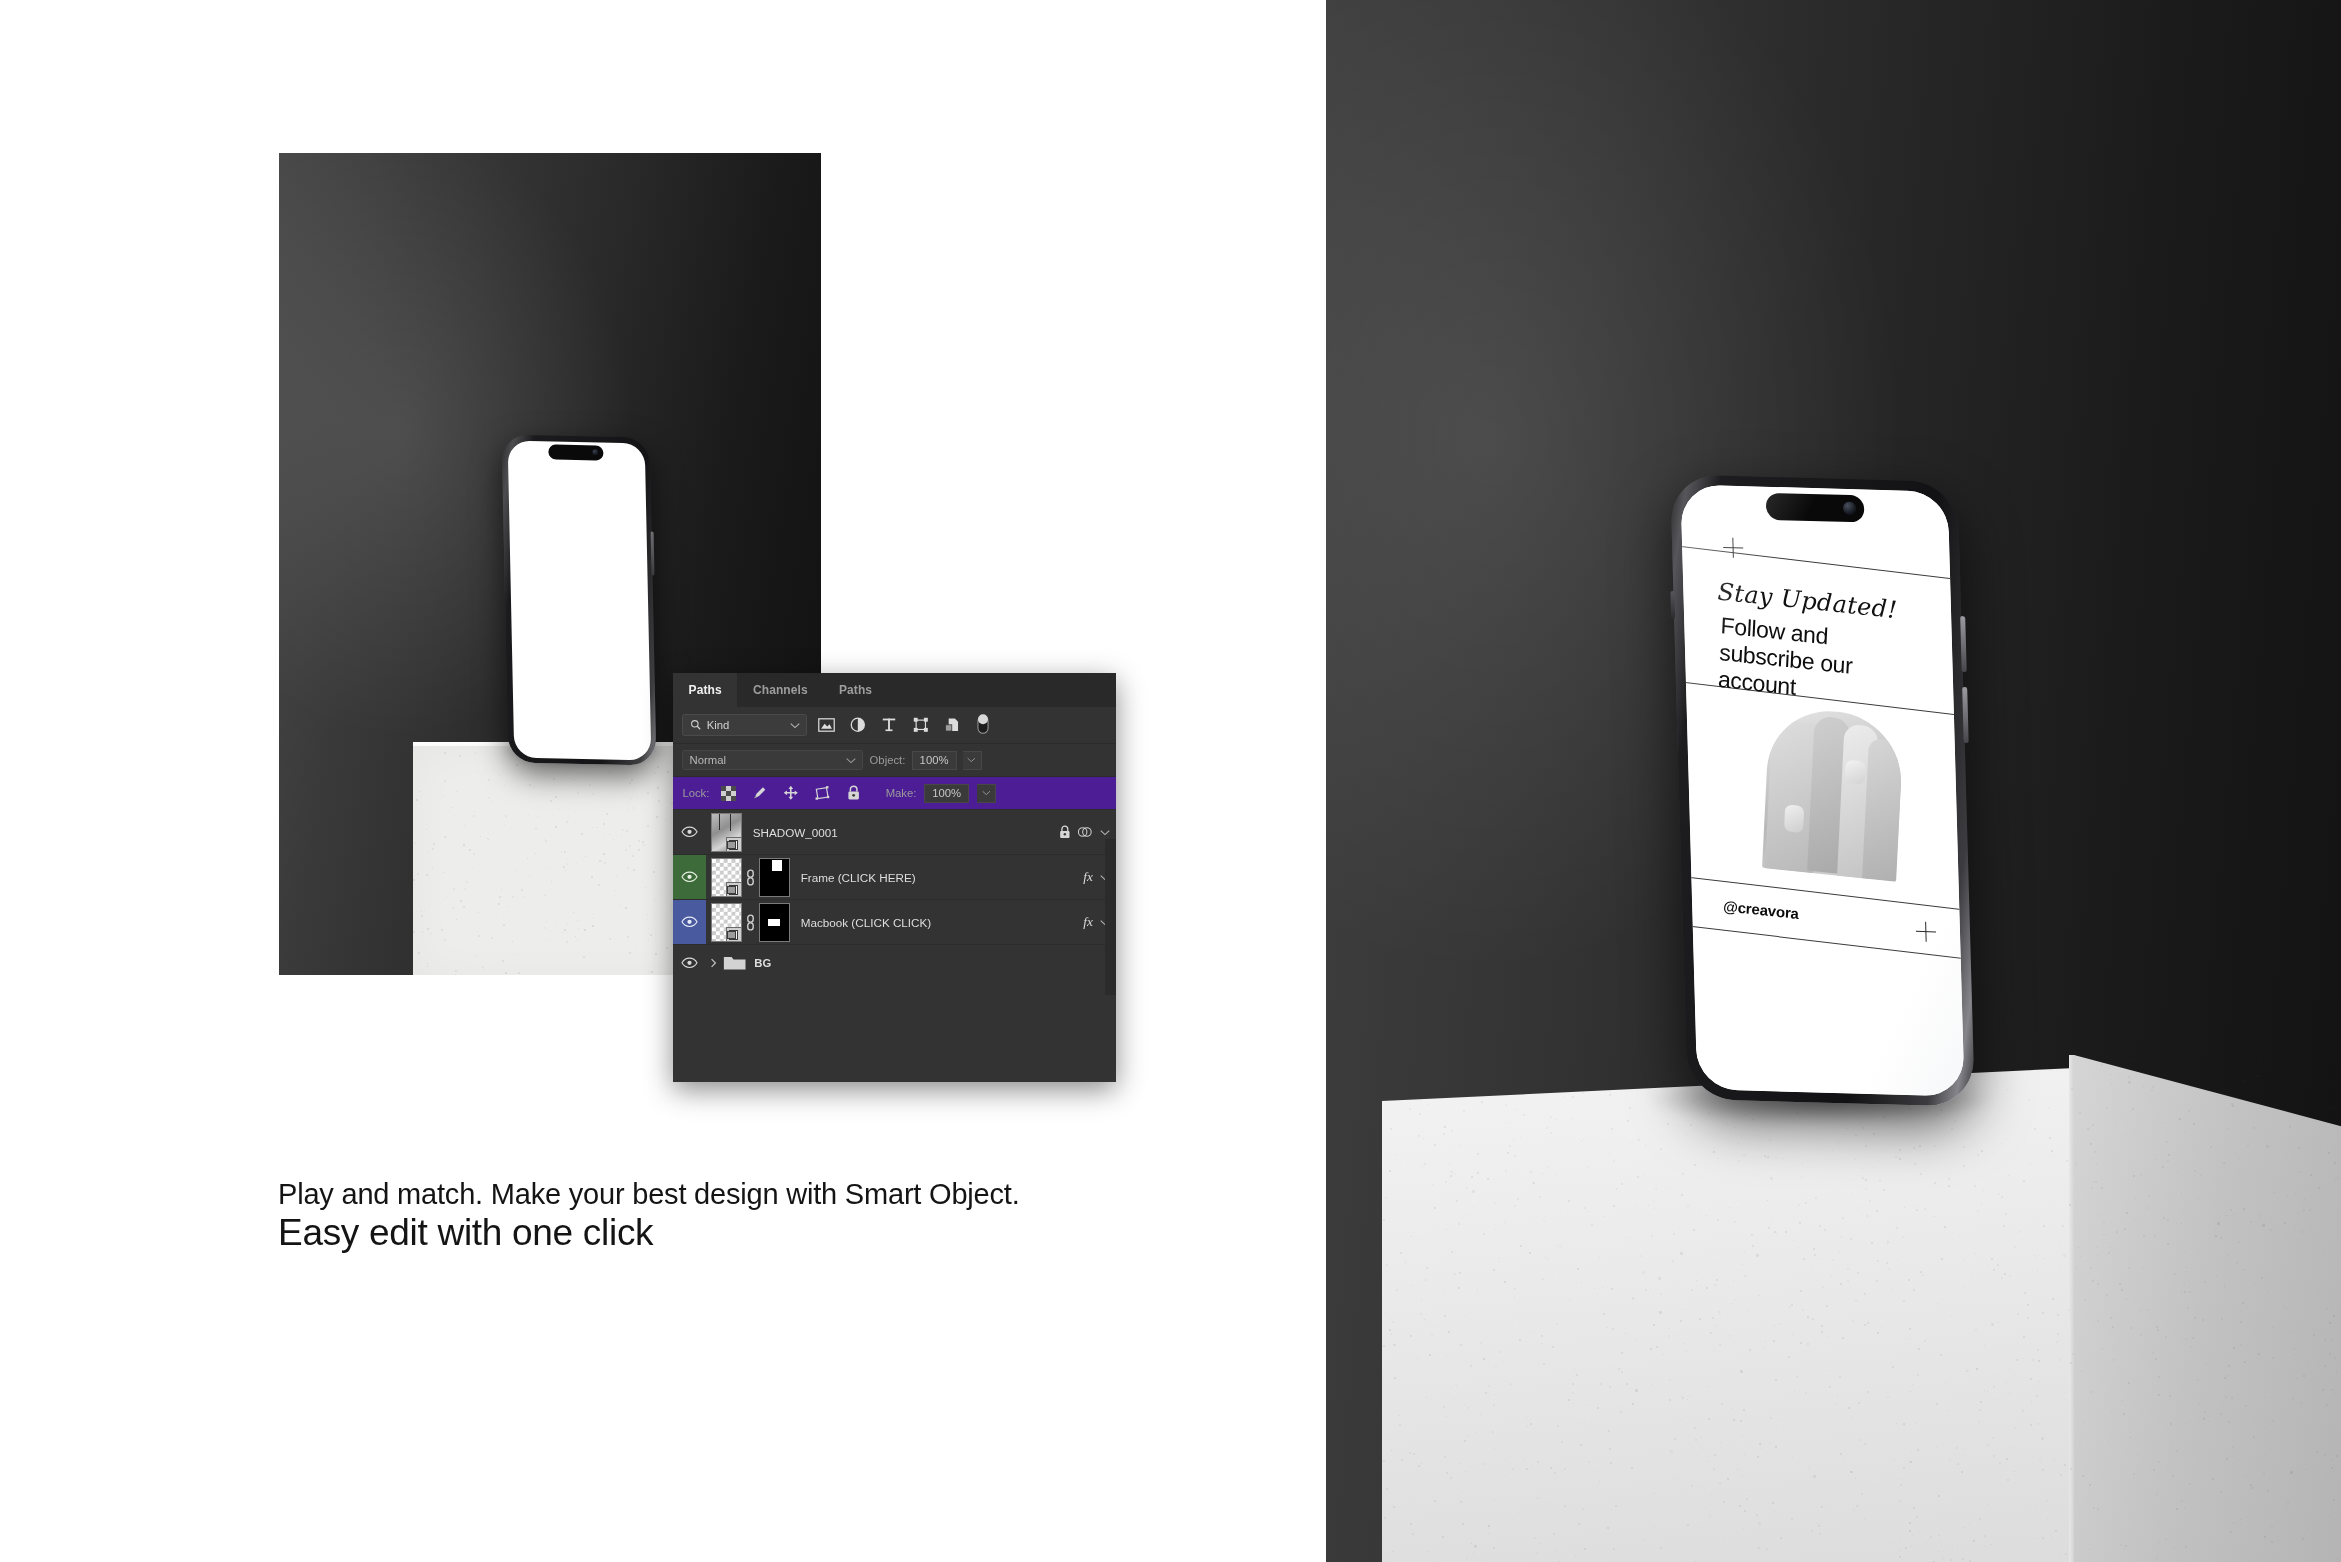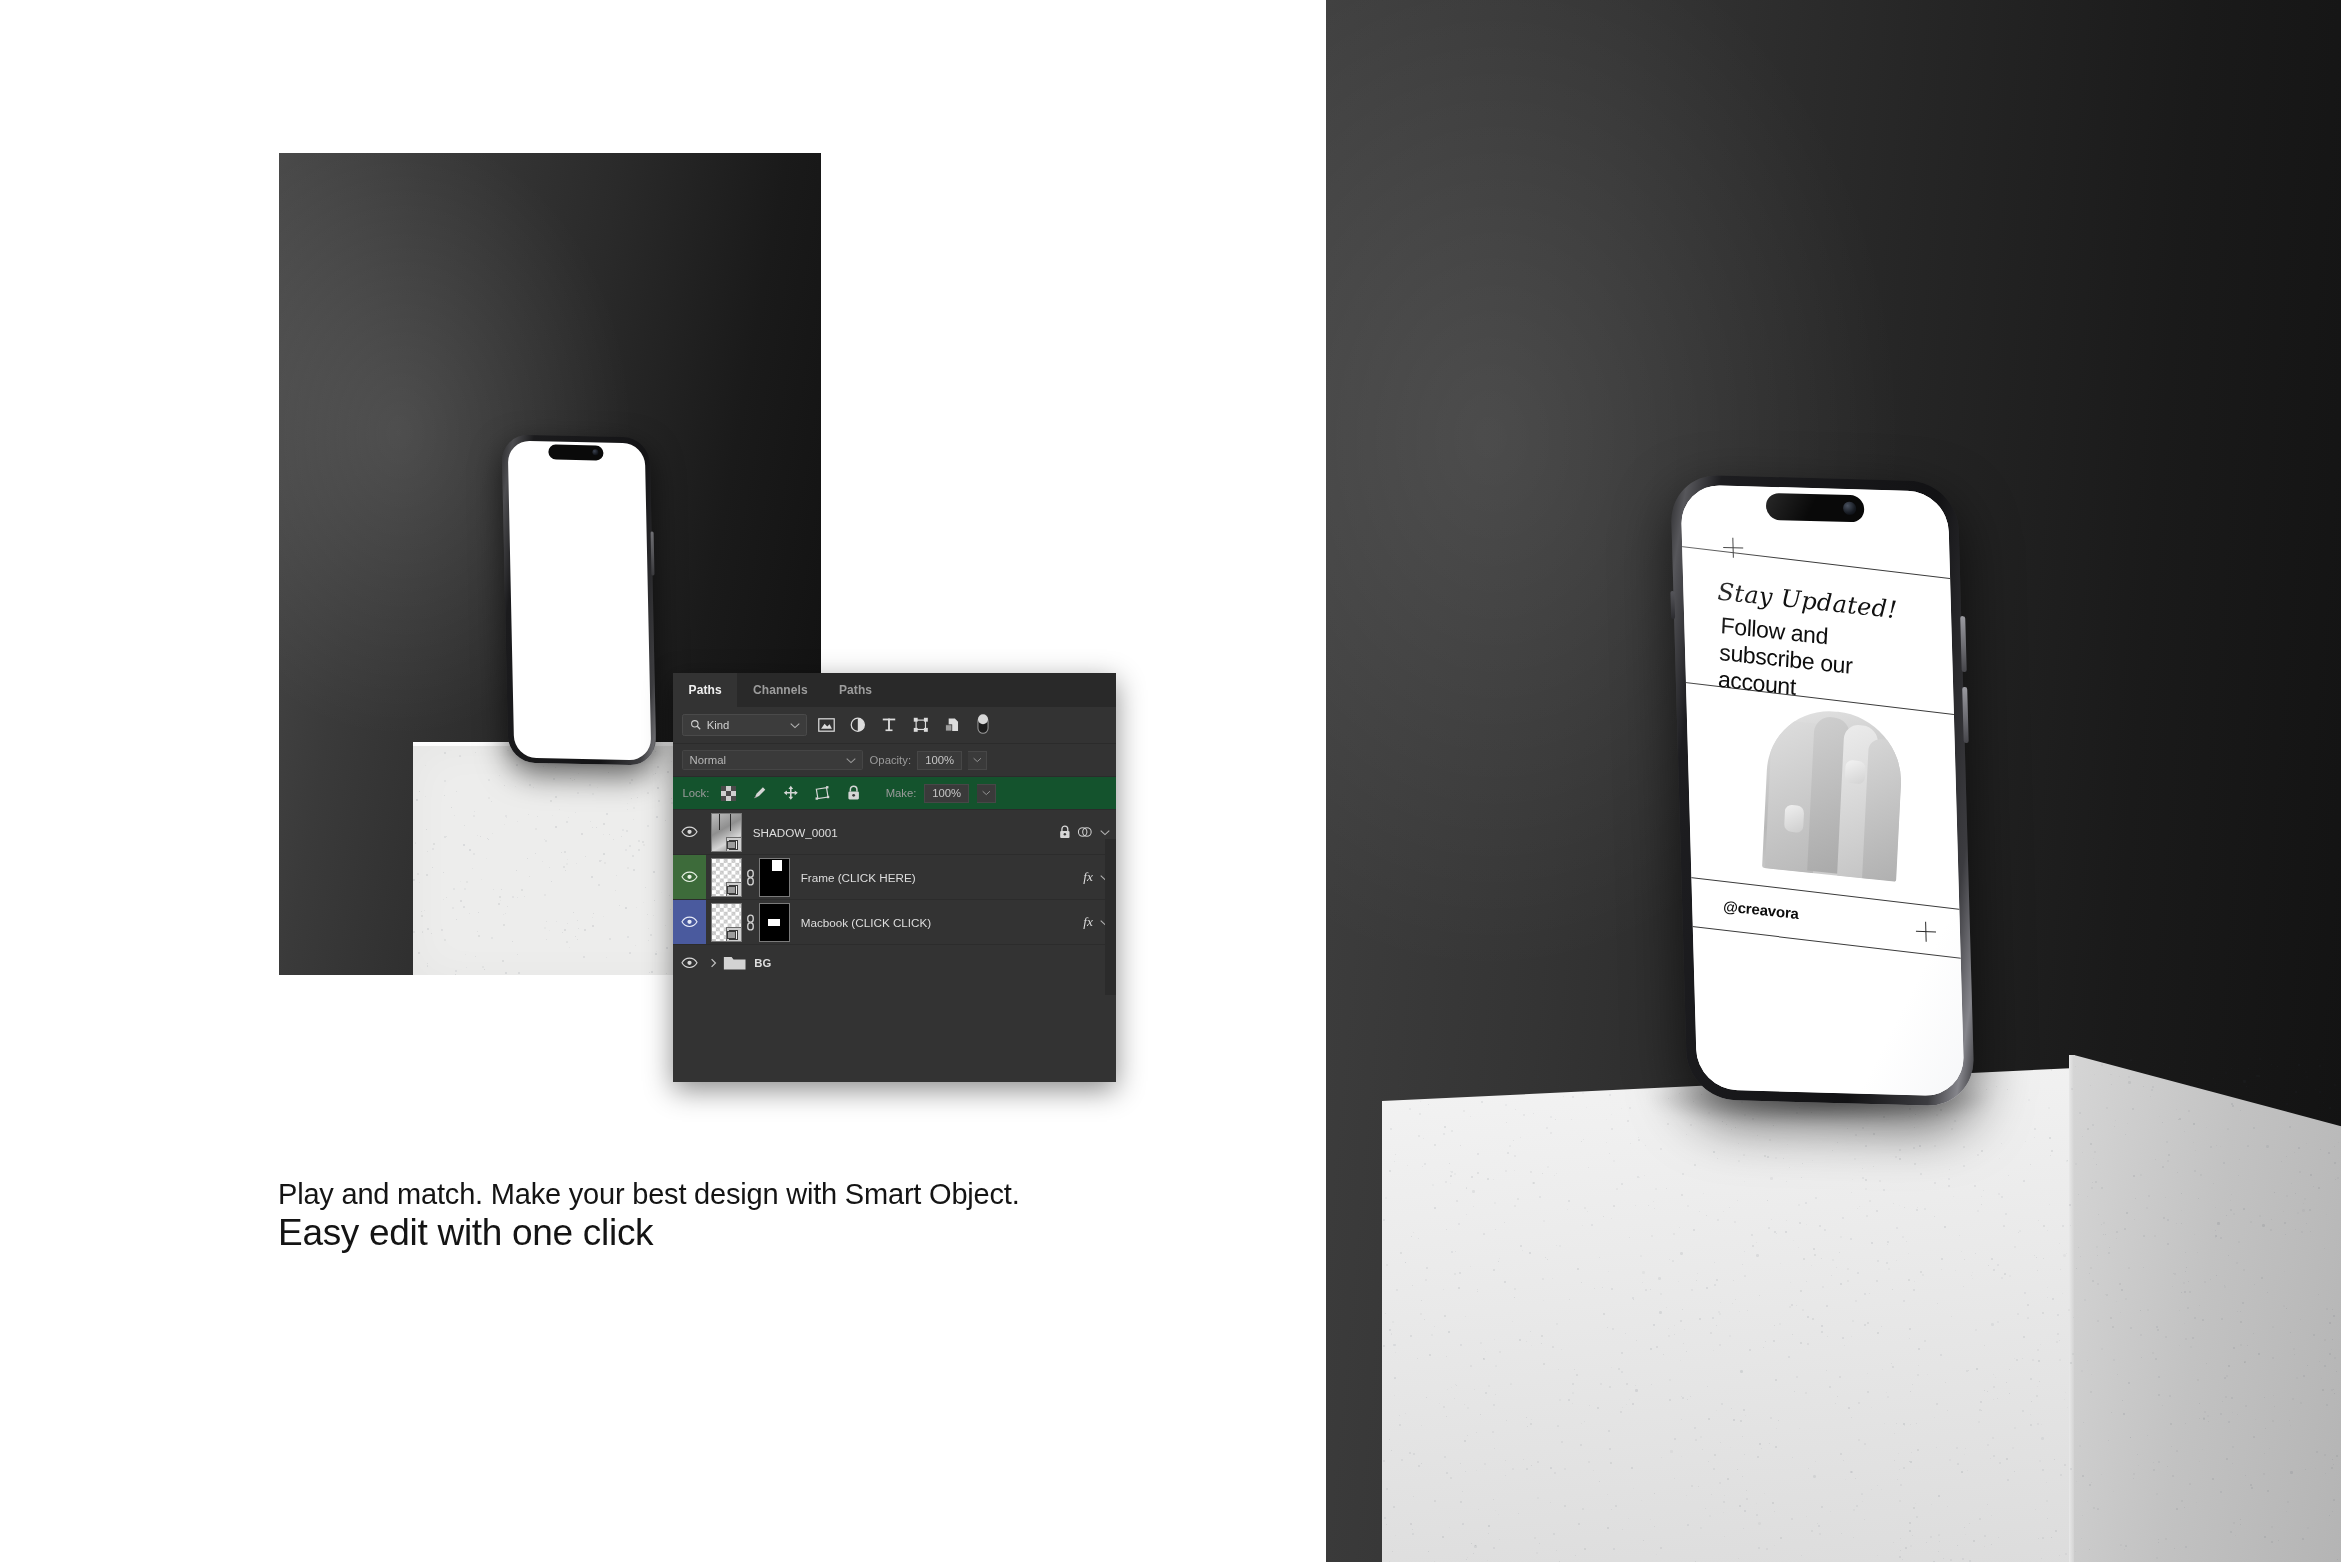--- a/index.html
+++ b/index.html
@@ -130,21 +130,21 @@
     font-size:11.3px; color:#c6c6c6;
   }
   .ps-num-chev {
     display:flex; align-items:center; justify-content:center;
     width:19px; height:19px; background:#3a3a3a; border:0.8px solid #474747; border-left:none;
   }
 
   
   #ps-lock-row {
     height:33px; display:flex; align-items:center; gap:7.8px;
-    padding:0 9.4px; background:#14532d; border-bottom:0.8px solid #2b2b2b;
+    padding:0 9.4px; background:#4c1d95; border-bottom:0.8px solid #2b2b2b;
   }
 
   
   #ps-layers { background:#333333; }
   .ps-layer {
     display:flex; align-items:center; height:45px;
     border-bottom:0.8px solid #2c2c2c; position:relative;
   }
   .ps-layer .eye-cell {
     width:33px; height:100%; display:flex; align-items:center; justify-content:center;
@@ -795,21 +795,21 @@
       </div>
     </div>
 
     <div id="ps-blend-row">
       <div id="ps-blend">
         <span>Normal</span>
         <svg class="chev" width="10" height="7" viewBox="0 0 14 9">
           <polyline points="1,2 7,7.5 13,2" fill="none" stroke="#9a9a9a" stroke-width="1.5"></polyline>
         </svg>
       </div>
-      <span class="ps-label">Opacity:</span>
+      <span class="ps-label">Object:</span>
       <div class="ps-num">
         <span>100%</span>
       </div>
       <div class="ps-num-chev">
         <svg width="8.6" height="5.5" viewBox="0 0 14 9">
           <polyline points="1,2 7,7.5 13,2" fill="none" stroke="#9a9a9a" stroke-width="1.5"></polyline>
         </svg>
       </div>
     </div>
 

